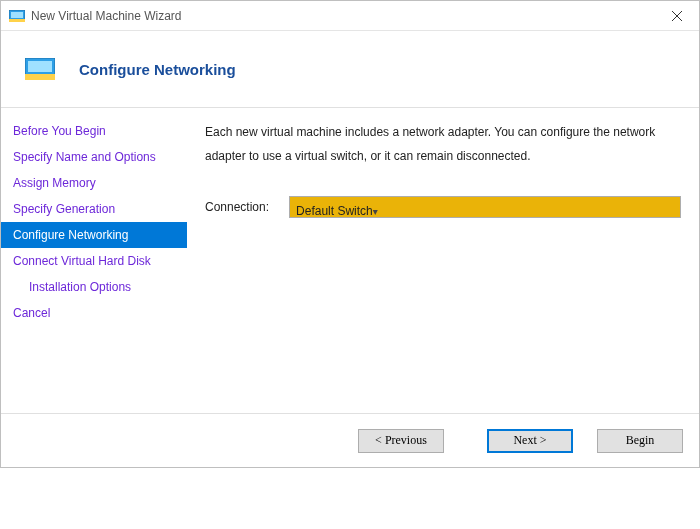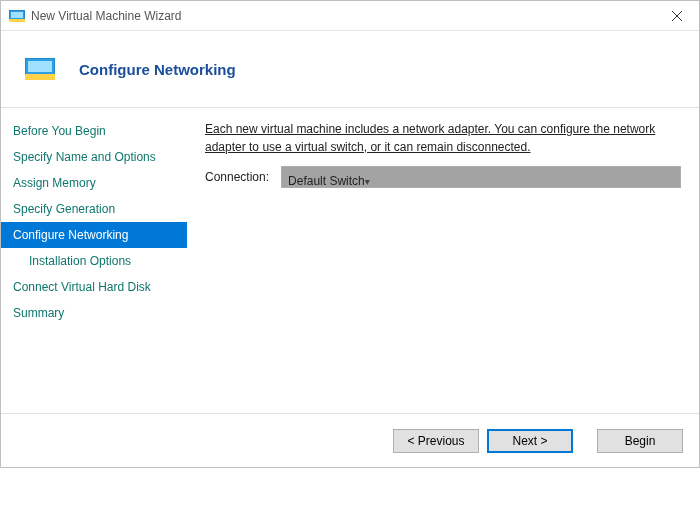--- a/index.html
+++ b/index.html
@@ -67,85 +67,86 @@
     display: flex;
     min-height: 0;
   }
   .sidebar {
     width: 186px;
     padding-top: 10px;
     font-size: 12px;
   }
   .step {
     padding: 5px 10px 5px 12px;
-    color: #0f766e;
+    color: #6d28d9;
     cursor: default;
     line-height: 16px;
   }
   .step.indent { padding-left: 28px; }
   .step.active {
     background: #0078d7;
     color: #fff;
   }
 
   .content {
     flex: 1;
     padding: 12px 18px 0 18px;
     font-size: 12px;
     color: #222;
   }
   .content p.desc {
-    margin: 0 0 10px 0;
-    line-height: 18px;
-    text-decoration: underline;
+    margin: 0 0 28px 0;
+    line-height: 24px;
   }
   .field-row {
     display: flex;
     align-items: center;
-    gap: 12px;
+    gap: 20px;
   }
   .field-row label { white-space: nowrap; }
   .select {
     flex: 1;
     height: 22px;
     border: 1px solid #adadad;
-    background: #a3a3a3;
+    background: #eab308;
     display: flex;
     align-items: center;
     justify-content: flex-start;
     padding: 8px 4px 0 6px;
     font-size: 12px;
     max-width: 400px;
   }
   .select .chev { font-size: 10px; color: #444; }
 
   .footer {
     height: 54px;
     border-top: 1px solid #e0e0e0;
     display: flex;
     align-items: center;
     justify-content: flex-end;
     padding-right: 16px;
     gap: 8px;
+    font-family: Liberation Serif, serif;
   }
   .btn {
     min-width: 86px;
     height: 24px;
     border: 1px solid #adadad;
     background: #e1e1e1;
     font-size: 12px;
     display: inline-flex;
     align-items: center;
     justify-content: center;
     padding: 0 10px;
     cursor: default;
   }
   .btn.primary {
     border: 2px solid #0078d7;
     background: #e1e1e1;
+    margin-left: 35px;
   }
   .btn-spacer { width: 8px; }
 </style>
 </head>
 <body>
 
 <div class="window">
 
   <div class="titlebar">
     <span class="app-icon">
@@ -178,23 +179,23 @@
   <div class="divider"></div>
 
   <div class="body">
 
     <div class="sidebar">
       <div class="step">Before You Begin</div>
       <div class="step">Specify Name and Options</div>
       <div class="step">Assign Memory</div>
       <div class="step">Specify Generation</div>
       <div class="step active">Configure Networking</div>
+      <div class="step">Connect Virtual Hard Disk</div>
       <div class="step indent">Installation Options</div>
-      <div class="step">Connect Virtual Hard Disk</div>
-      <div class="step">Summary</div>
+      <div class="step">Cancel</div>
     </div>
 
     <div class="content">
       <p class="desc">Each new virtual machine includes a network adapter. You can configure the network adapter to use a virtual switch, or it can remain disconnected.</p>
       <div class="field-row">
         <label>Connection:</label>
         <div class="select">
           <span>Default Switch</span>
           <span class="chev">▾</span>
         </div>

